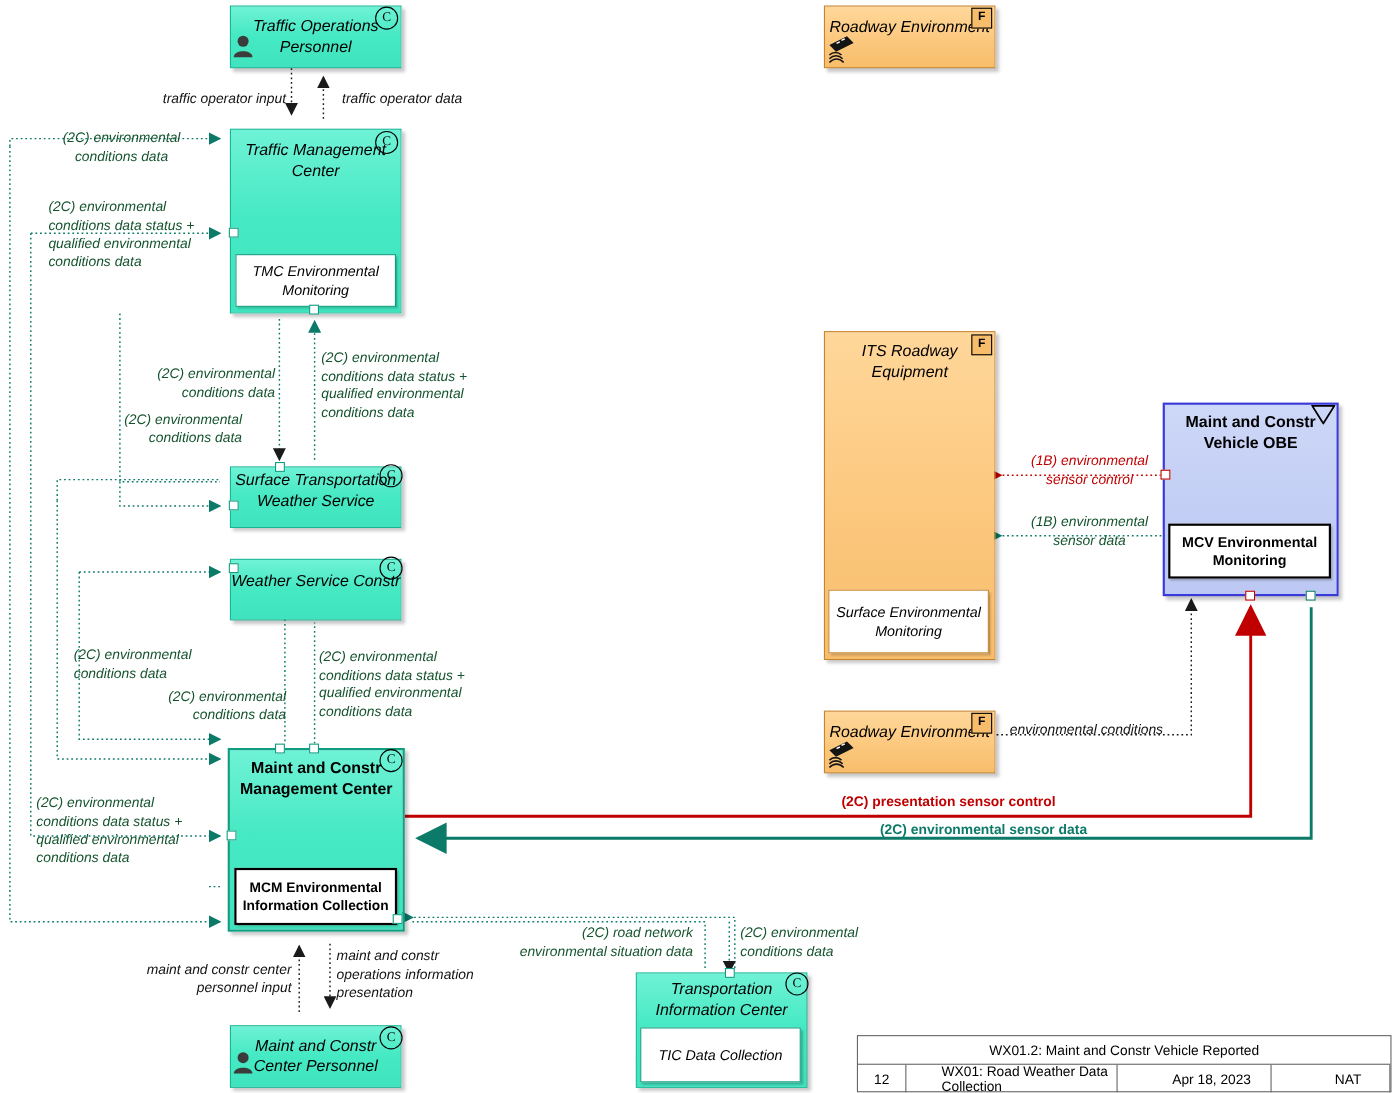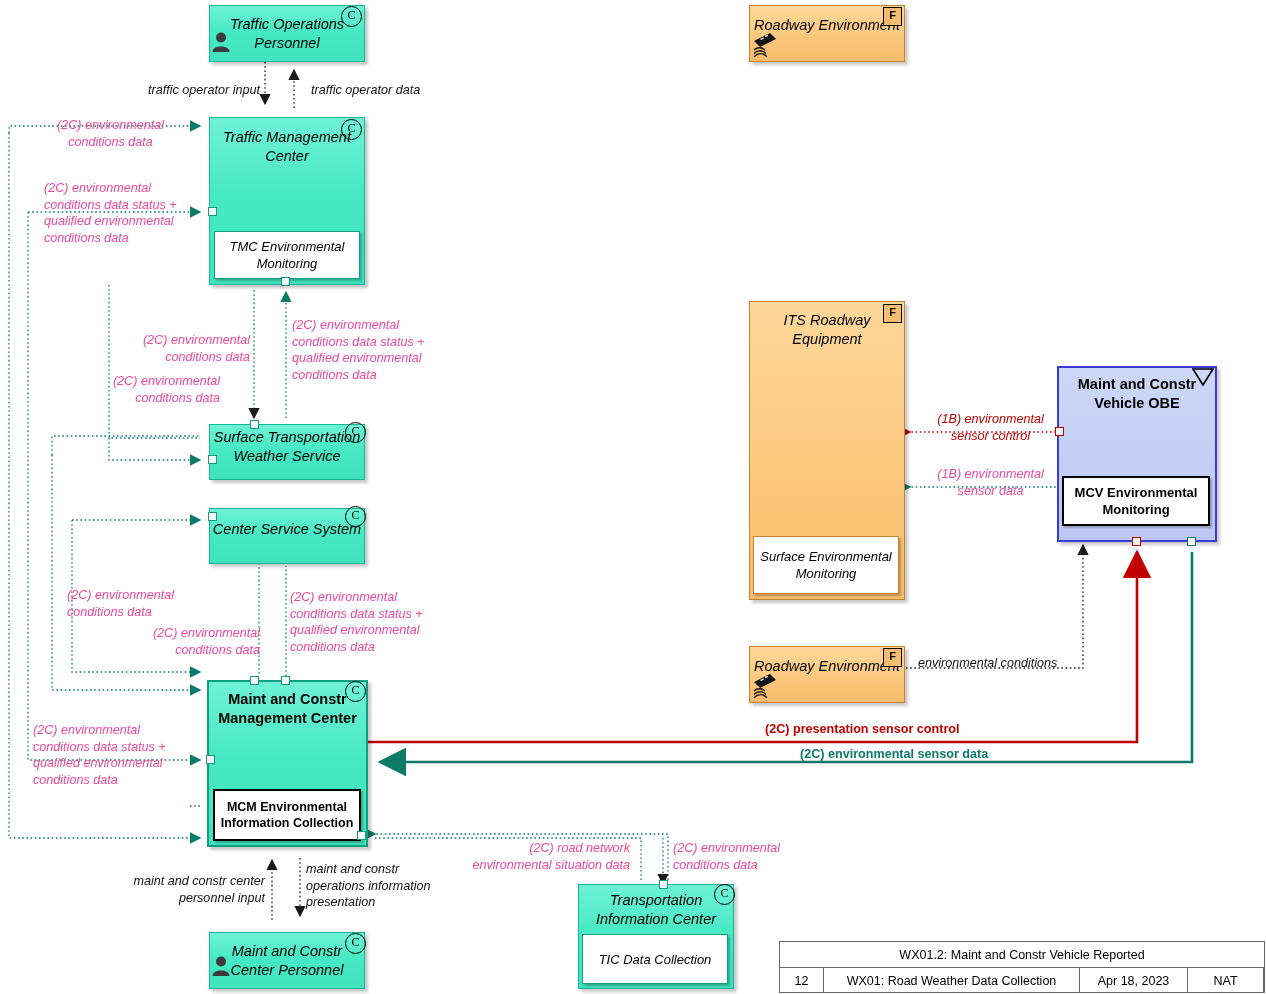--- a/index.html
+++ b/index.html
@@ -48,41 +48,41 @@
        box-sizing:border-box;display:flex;align-items:center;justify-content:center;
        text-align:center;font-style:italic;font-size:13px;line-height:17px;
        z-index:4;box-shadow:2px 2px 2px rgba(0,0,0,0.25);}
   .sub.heavy{border:2.5px solid #000;font-style:normal;font-weight:bold;}
 
   
   .person{position:absolute;width:20px;height:22px;z-index:4;}
 
   
   .lbl{position:absolute;font-style:italic;font-size:12.6px;line-height:16.5px;
-       color:#ec4899;z-index:6;white-space:pre-line;}
+       color:#14532d;z-index:6;white-space:pre-line;}
   .lbl.dark{color:#111;}
   .lbl.red{color:#c00000;}
   .lbl.b{font-style:normal;font-weight:bold;font-size:12.6px;}
   .lbl.tealb{color:#0c7a68;font-style:normal;font-weight:bold;font-size:12.6px;}
   .lbl.r{text-align:right;}
   .lbl.c{text-align:center;}
 
   
   .port{position:absolute;width:9px;height:9px;background:#fff;z-index:6;
         border:1.4px solid #0f9e80;box-sizing:border-box;}
   .port.redp{border-color:#c00000;}
   .port.tealp{border-color:#0c7a68;}
 
   
   #titleblock{position:absolute;left:779px;top:941px;width:486px;height:52px;
       border:1px solid #666;background:#fff;z-index:8;box-sizing:border-box;
       font-size:12.5px;color:#000;}
   #titleblock .row1{height:25px;border-bottom:1px solid #666;
       display:flex;align-items:center;justify-content:center;}
-  #titleblock .row2{height:25px;display:flex;}
+  #titleblock .row2{height:25px;display:flex;gap:32px;}
   #titleblock .row2 > div{display:flex;align-items:center;justify-content:center;
       border-right:1px solid #666;box-sizing:border-box;}
   #titleblock .c1{width:44px;}
   #titleblock .c2{flex:1;}
   #titleblock .c3{width:108px;}
   #titleblock .c4{width:76px;border-right:none;}
 </style>
 </head>
 <body>
 
@@ -197,21 +197,21 @@
     <path d="M1,1 L21,1 L11,17 Z" fill="none" stroke="#000" stroke-width="1.6"></path>
   </svg>
   <div class="sub heavy" style="left:1062px;top:476px;width:148px;height:50px;">MCV Environmental Monitoring</div>
 
   <div class="node teal" style="left:209px;top:424px;width:156px;height:56px;">
     <div class="title" style="top:3px;">Surface Transportation Weather Service</div>
   </div>
   <div class="badge-c" style="left:345px;top:422px;">C</div>
 
   <div class="node teal" style="left:209px;top:508px;width:156px;height:56px;">
-    <div class="title" style="top:11px;">Center Service System</div>
+    <div class="title" style="top:11px;">Weather Service Constr</div>
   </div>
   <div class="badge-c" style="left:345px;top:506px;">C</div>
 
   <div class="node teal bold-node boldlabel" style="left:207px;top:680px;width:161px;height:167px;">
     <div class="title" style="top:8px;">Maint and Constr Management Center</div>
   </div>
   <div class="badge-c" style="left:345px;top:681px;">C</div>
   <div class="sub heavy" style="left:213px;top:789px;width:148px;height:52px;font-size:12.5px;line-height:16px;">MCM Environmental Information Collection</div>
 
   <div class="node orange" style="left:749px;top:646px;width:156px;height:57px;">

